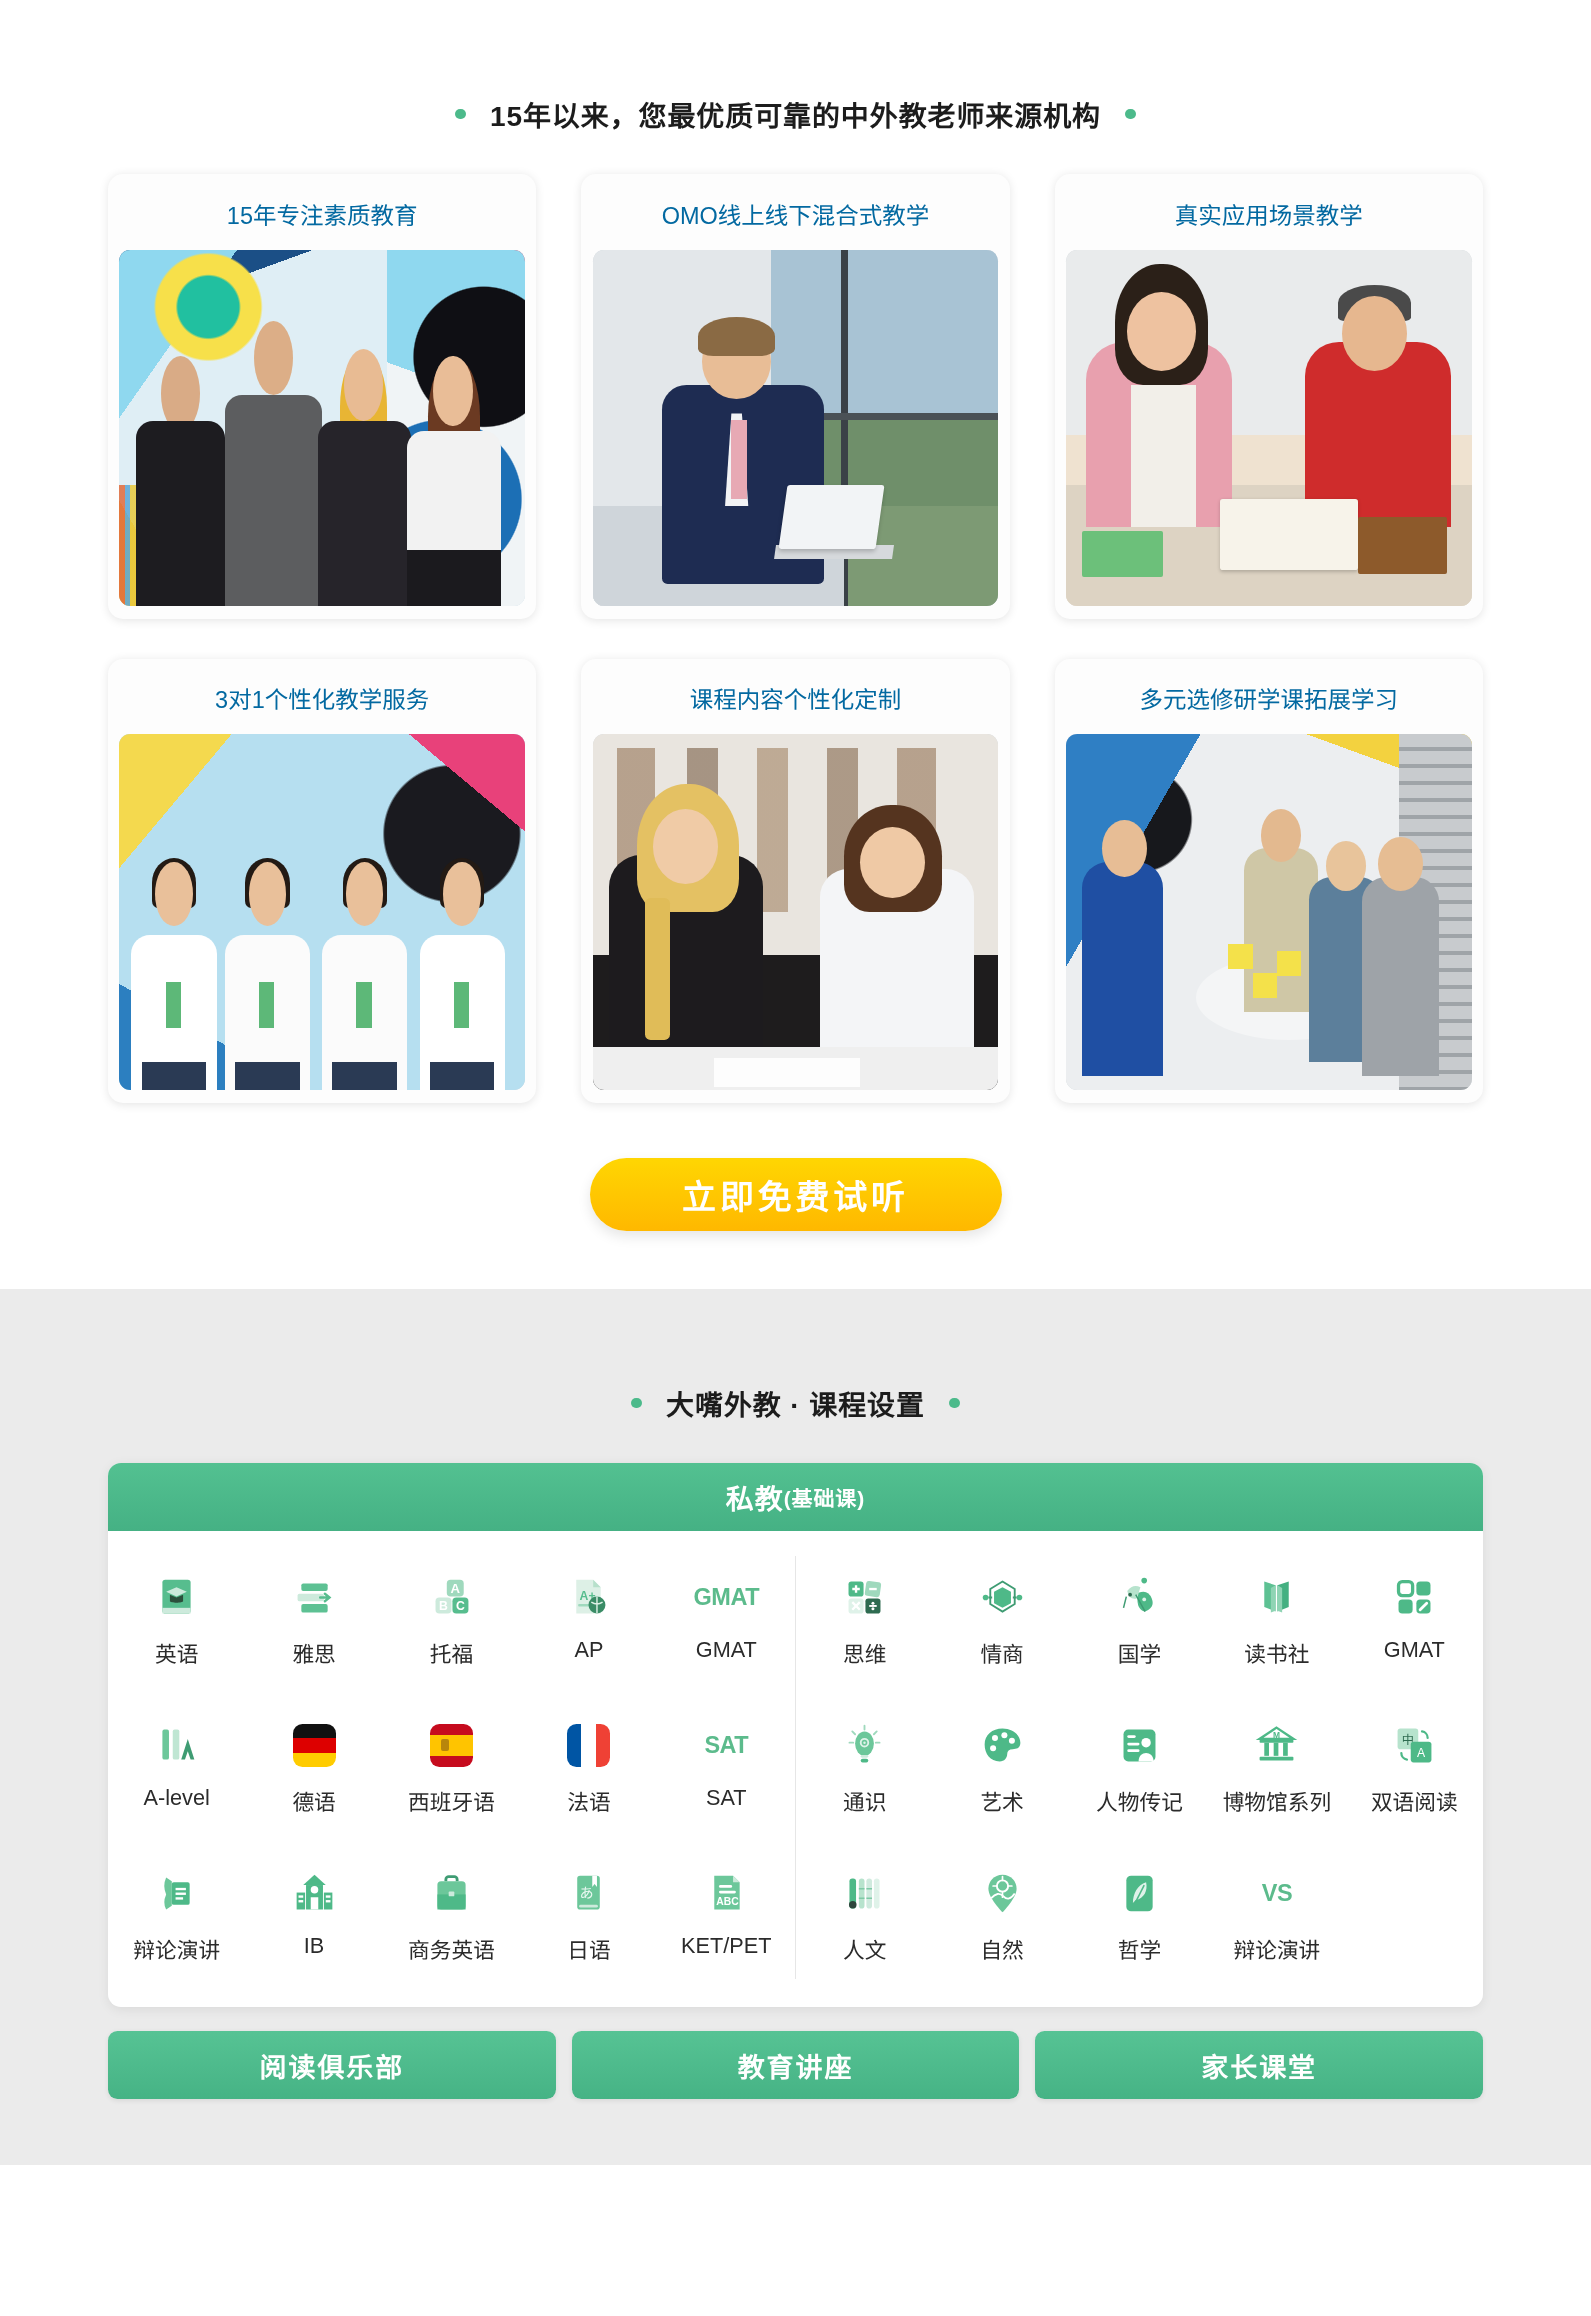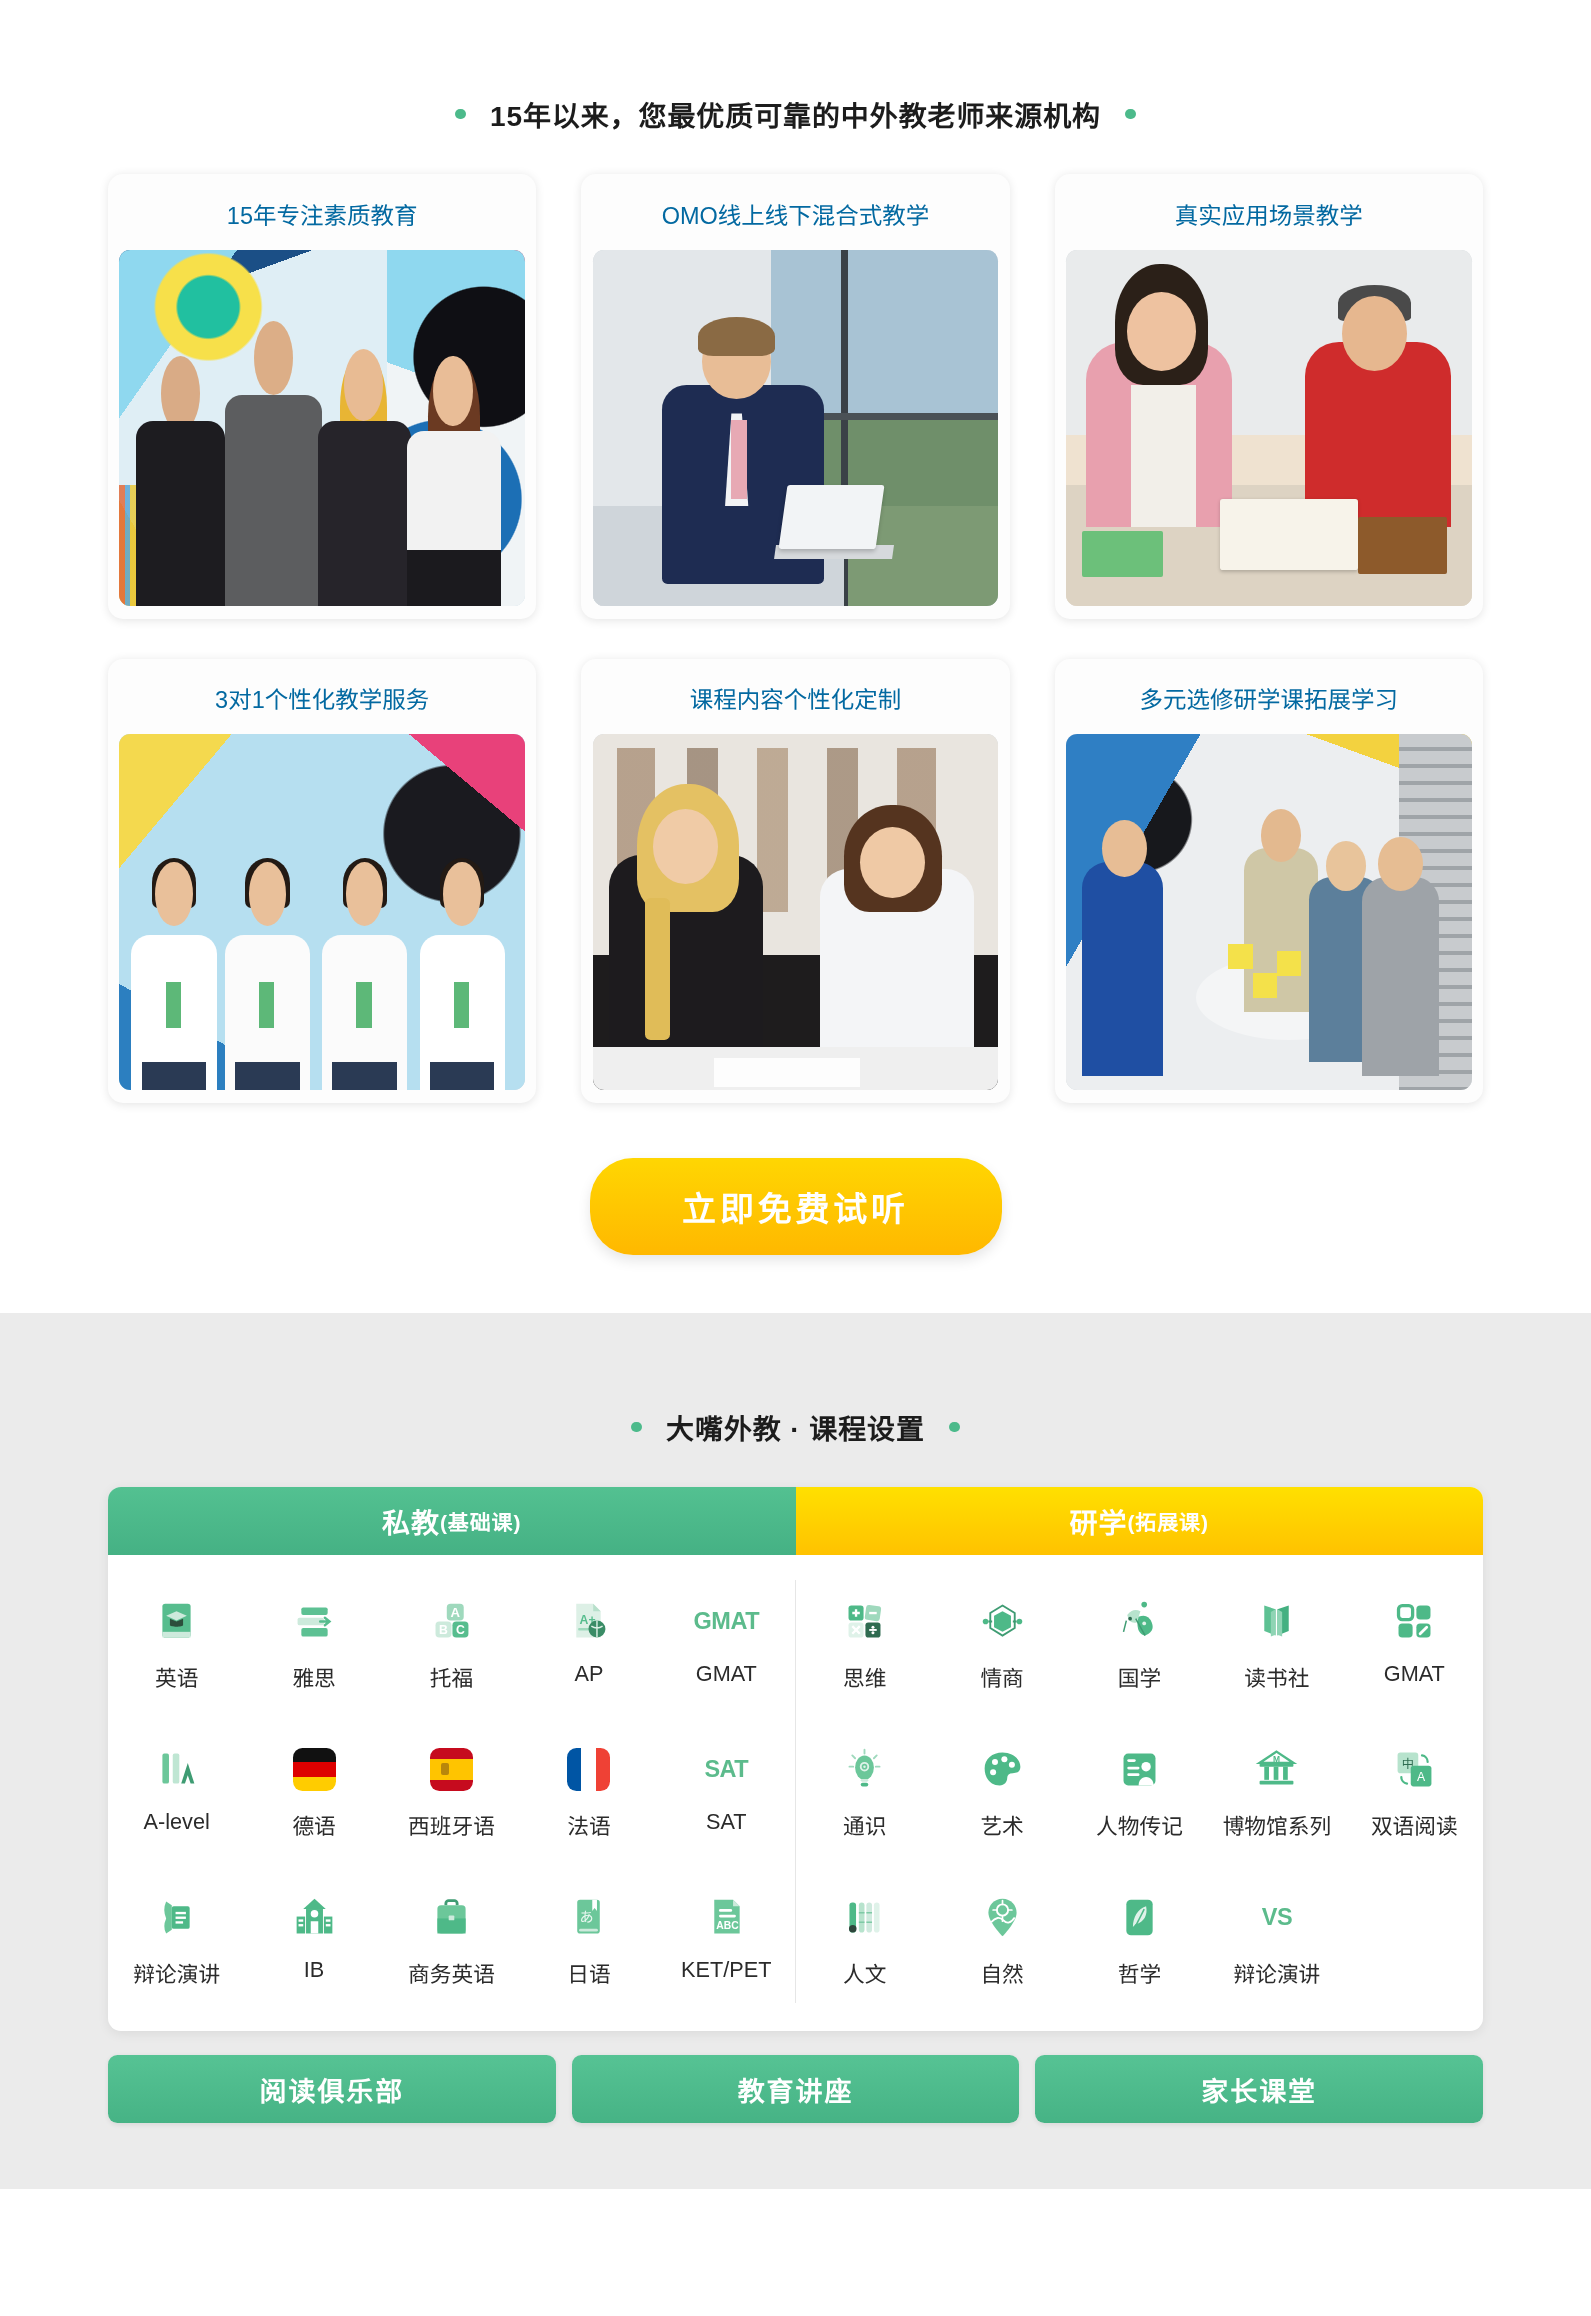--- a/index.html
+++ b/index.html
@@ -188,21 +188,21 @@
   .ph6 .g4 { position:absolute; right:8%; bottom:4%; width:19%; height:56%; background:#9ea3a8; border-radius:24.5px 24.5px 0 0; }
   .ph6 .g4h { position:absolute; right:12%; bottom:56%; width:11%; height:15%; background:#e6bd93; border-radius:50%; }
   .ph6 .note { position:absolute; background:#f4e14a; }
   .ph6 .n1 { left:40%; bottom:34%; width:6%; height:7%; }
   .ph6 .n2 { left:52%; bottom:32%; width:6%; height:7%; }
   .ph6 .n3 { left:46%; bottom:26%; width:6%; height:7%; }
 
   
   .cta-wrap { display:flex; justify-content:center; padding: 55px 0 58px 0; }
   .cta-btn {
-    width: 412px; height: 97px;
+    width: 412px; height: 73px;
     border: none; cursor: pointer;
     border-radius: 43px;
     background: linear-gradient(180deg,#ffd602 0%, #ffb800 100%);
     color:#ffffff; font-size:34px; font-weight:bold; letter-spacing:3.8px;
     font-family:"Liberation Sans","DejaVu Sans",sans-serif;
     box-shadow: 0 5.6px 13px rgba(0,0,0,0.10);
   }
 
   
   .section-gray { background:#ebebeb; padding: 56px 0 66px 0; }
@@ -426,24 +426,20 @@
     <span class="dot"></span>
   </div>
 
   <div class="panel">
 
     <div class="tabs">
       <div class="tab tab-green">
         <span>私教</span>
         <span class="sub">(基础课)</span>
       </div>
-      <div class="tab tab-yellow">
-        <span>研学</span>
-        <span class="sub">(拓展课)</span>
-      </div>
     </div>
 
     <div class="grids">
 
       <div class="grid-half left">
 
         <div class="course">
           <span class="ico">
               <svg width="47" height="47" viewBox="0 0 50 50">
                 <rect x="10" y="6" width="30" height="36" rx="3" fill="#57bd8e"></rect>

